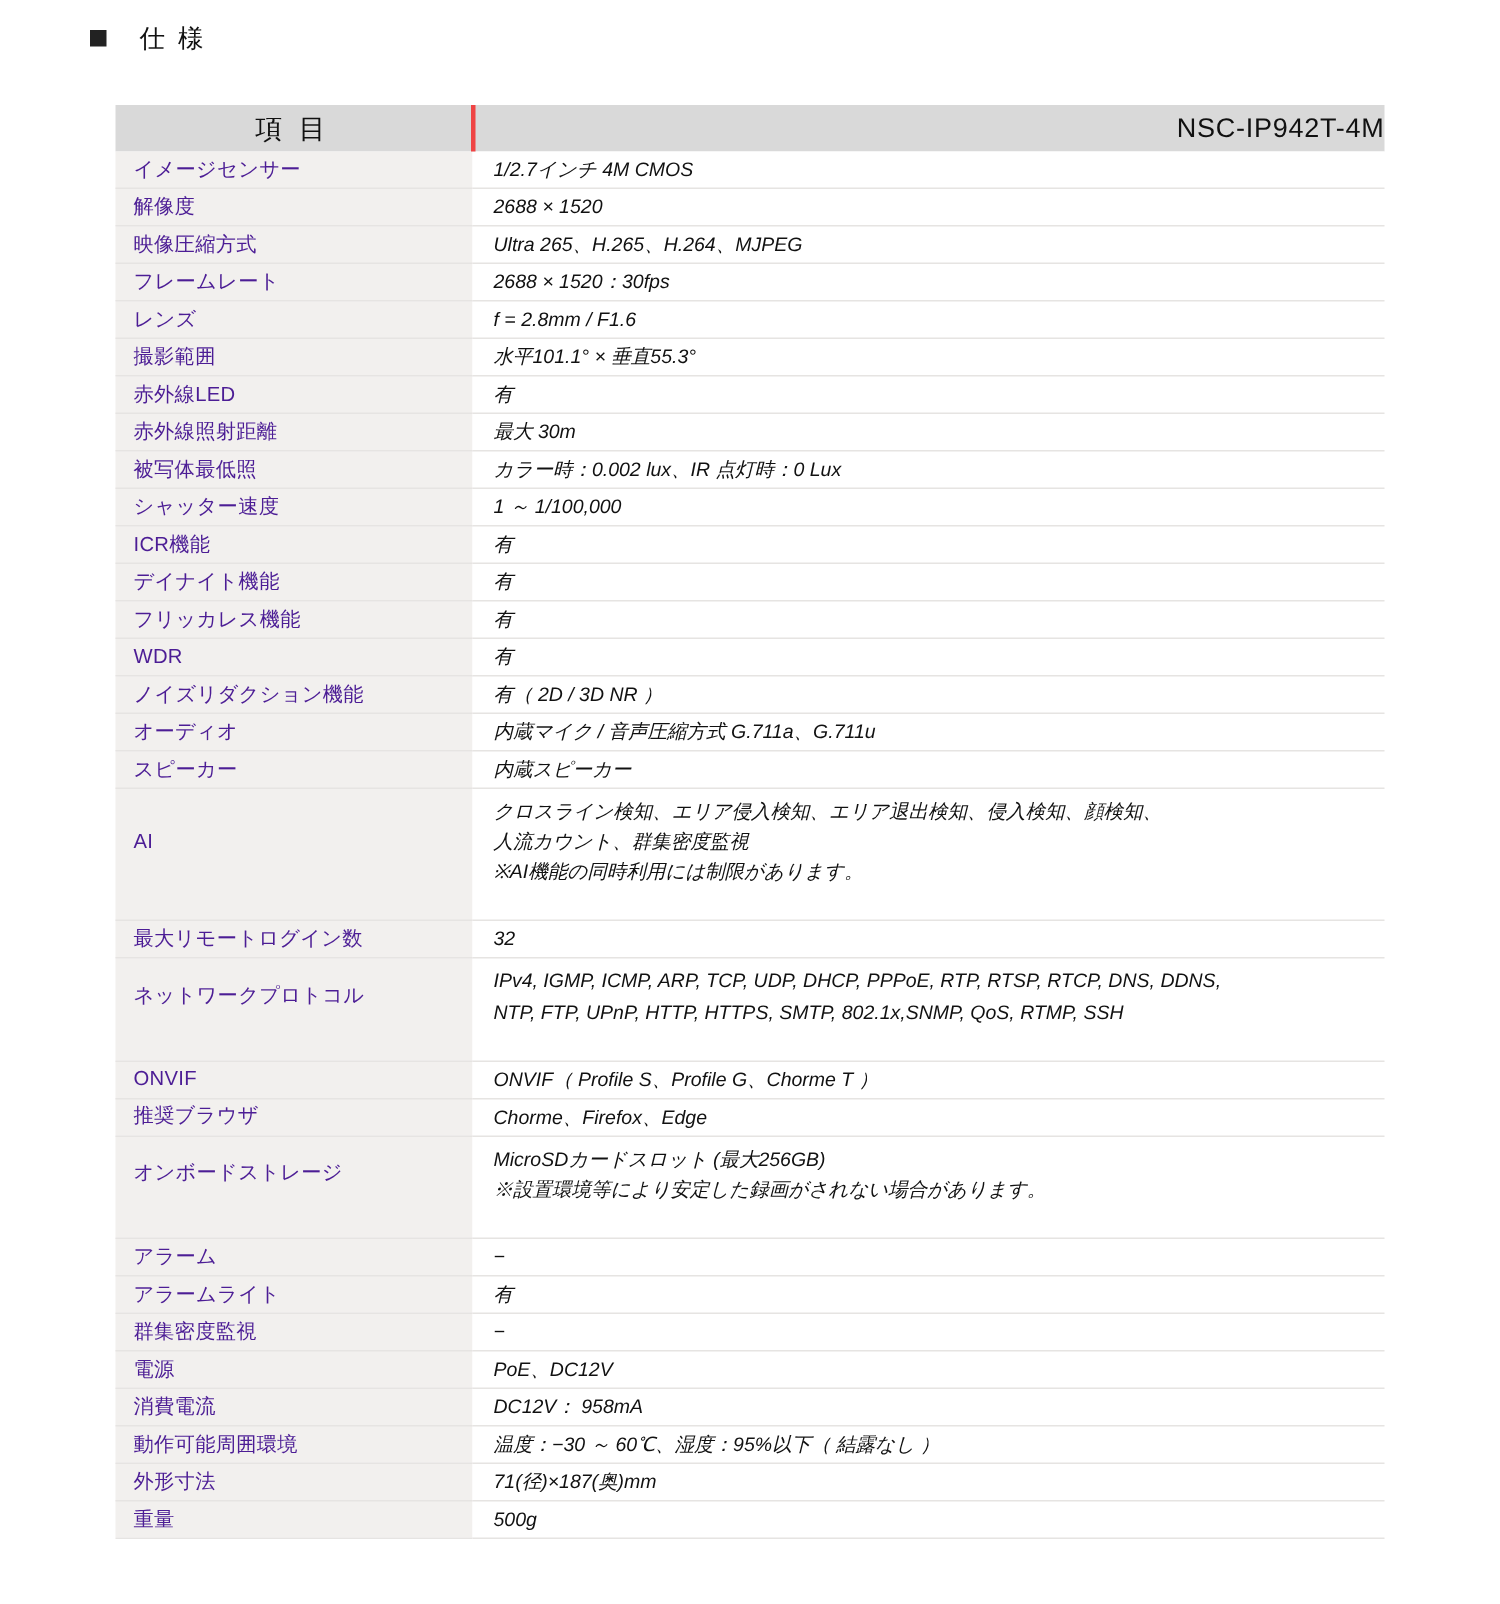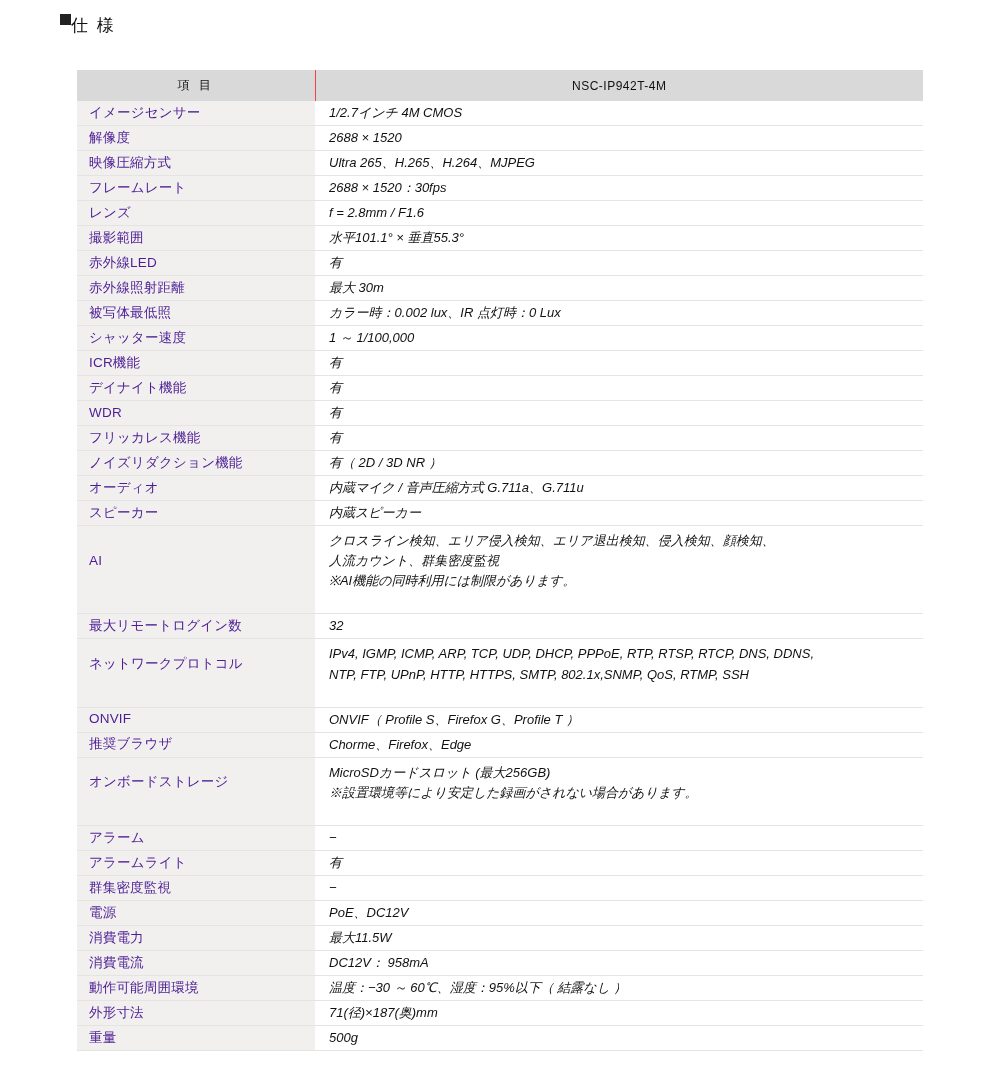--- a/index.html
+++ b/index.html
@@ -22,22 +22,22 @@
     position: relative;
   }
   .section-heading {
     position: absolute;
     left: 60px;
     top: 14px;
     font-size: 17px;
     letter-spacing: 2px;
     color: #111;
     display: flex;
-    align-items: flex-start;
-    gap: 0;
+    align-items: center;
+    gap: 22px;
   }
   .sq-marker {
     display: inline-block;
     width: 11px;
     height: 11px;
     background: #222;
   }
   table.spec {
     position: absolute;
     left: 77px;
@@ -46,34 +46,34 @@
     border-collapse: collapse;
     table-layout: fixed;
     font-size: 13px;
   }
   table.spec col.c1 { width: 238px; }
   table.spec col.c2 { width: 608px; }
 
   table.spec thead th {
     background: #d9d9d9;
     font-weight: normal;
-    font-size: 12px;
+    font-size: 18px;
     color: #111;
     height: 31px;
     border: none;
     padding: 0;
   }
   table.spec thead th.h1 {
     text-align: center;
     letter-spacing: 3px;
   }
   table.spec thead th.h2 {
-    text-align: center;
+    text-align: right;
     letter-spacing: 0.5px;
-    border-left: 1px solid #ef4444;
+    border-left: 3px solid #ef4444;
   }
   table.spec tbody td {
     border-bottom: 1px solid #e6e4e2;
     padding: 0 0 0 12px;
     vertical-align: middle;
     font-size: 13.5px;
     line-height: 1.55;
     height: 24px;
   }
   table.spec tbody tr td.label {
@@ -186,27 +186,27 @@
             <span class="ln">有</span>
           </td>
         </tr>
         <tr>
           <td class="label">デイナイト機能</td>
           <td class="value">
             <span class="ln">有</span>
           </td>
         </tr>
         <tr>
+          <td class="label">フリッカレス機能</td>
+          <td class="value">
+            <span class="ln">有</span>
+          </td>
+        </tr>
+        <tr>
           <td class="label">WDR</td>
-          <td class="value">
-            <span class="ln">有</span>
-          </td>
-        </tr>
-        <tr>
-          <td class="label">フリッカレス機能</td>
           <td class="value">
             <span class="ln">有</span>
           </td>
         </tr>
         <tr>
           <td class="label">ノイズリダクション機能</td>
           <td class="value">
             <span class="ln">有（ 2D / 3D NR ）</span>
           </td>
         </tr>
@@ -239,21 +239,21 @@
         <tr class="tall">
           <td class="label">ネットワークプロトコル</td>
           <td class="value">
             <span class="ln">IPv4, IGMP, ICMP, ARP, TCP, UDP, DHCP, PPPoE, RTP, RTSP, RTCP, DNS, DDNS,</span>
             <span class="ln">NTP, FTP, UPnP, HTTP, HTTPS, SMTP, 802.1x,SNMP, QoS, RTMP, SSH</span>
           </td>
         </tr>
         <tr>
           <td class="label">ONVIF</td>
           <td class="value">
-            <span class="ln">ONVIF（ Profile S、Firefox G、Profile T ）</span>
+            <span class="ln">ONVIF（ Profile S、Profile G、Chorme T ）</span>
           </td>
         </tr>
         <tr>
           <td class="label">推奨ブラウザ</td>
           <td class="value">
             <span class="ln">Chorme、Firefox、Edge</span>
           </td>
         </tr>
         <tr class="tall">
           <td class="label">オンボードストレージ</td>
@@ -280,26 +280,20 @@
             <span class="ln">−</span>
           </td>
         </tr>
         <tr>
           <td class="label">電源</td>
           <td class="value">
             <span class="ln">PoE、DC12V</span>
           </td>
         </tr>
         <tr>
-          <td class="label">消費電力</td>
-          <td class="value">
-            <span class="ln">最大11.5W</span>
-          </td>
-        </tr>
-        <tr>
           <td class="label">消費電流</td>
           <td class="value">
             <span class="ln">DC12V： 958mA</span>
           </td>
         </tr>
         <tr>
           <td class="label">動作可能周囲環境</td>
           <td class="value">
             <span class="ln">温度：−30 ～ 60℃、湿度：95%以下（ 結露なし ）</span>
           </td>

